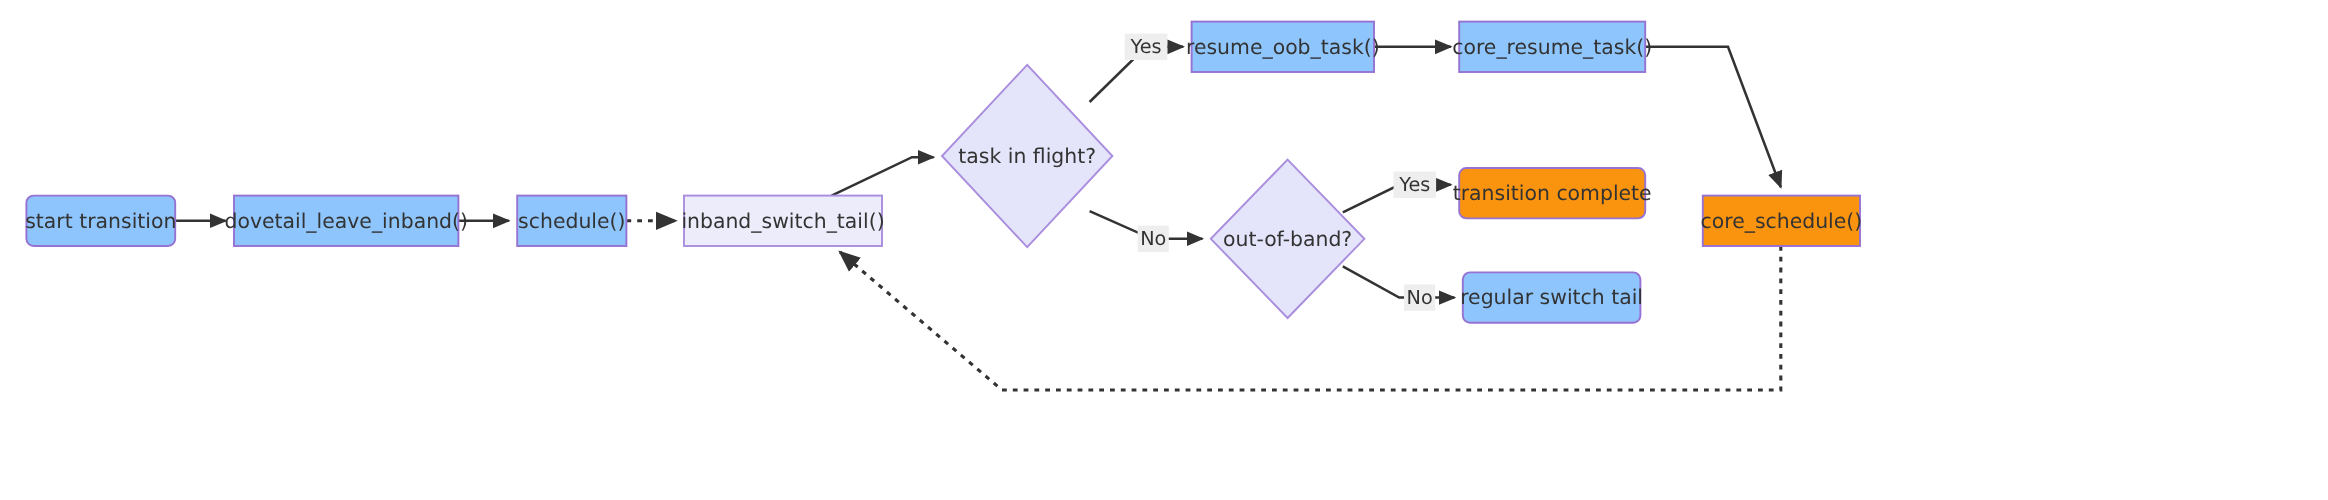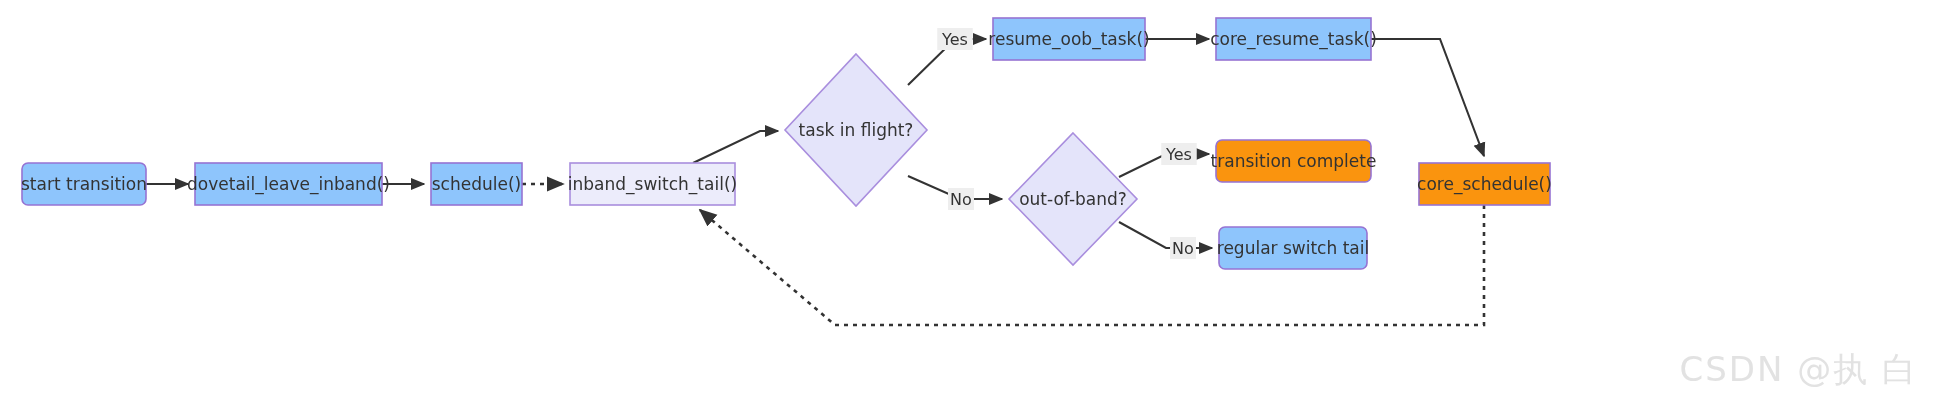--- a/index.html
+++ b/index.html
@@ -155,14 +155,13 @@
           <rect x="1161.25" y="143" width="35.5" height="22" class="edge-label-bg"></rect>
           <text x="1179" y="155" class="edge-label-text">Yes</text>
         </g>
         <g>
           <rect x="1170" y="237" width="26" height="22" class="edge-label-bg"></rect>
           <text x="1183" y="249" class="edge-label-text">No</text>
         </g>
       </g>
   </svg>
 
-  <div class="watermark">CSDN @执 白</div>
 </div>
 
 </body></html>

